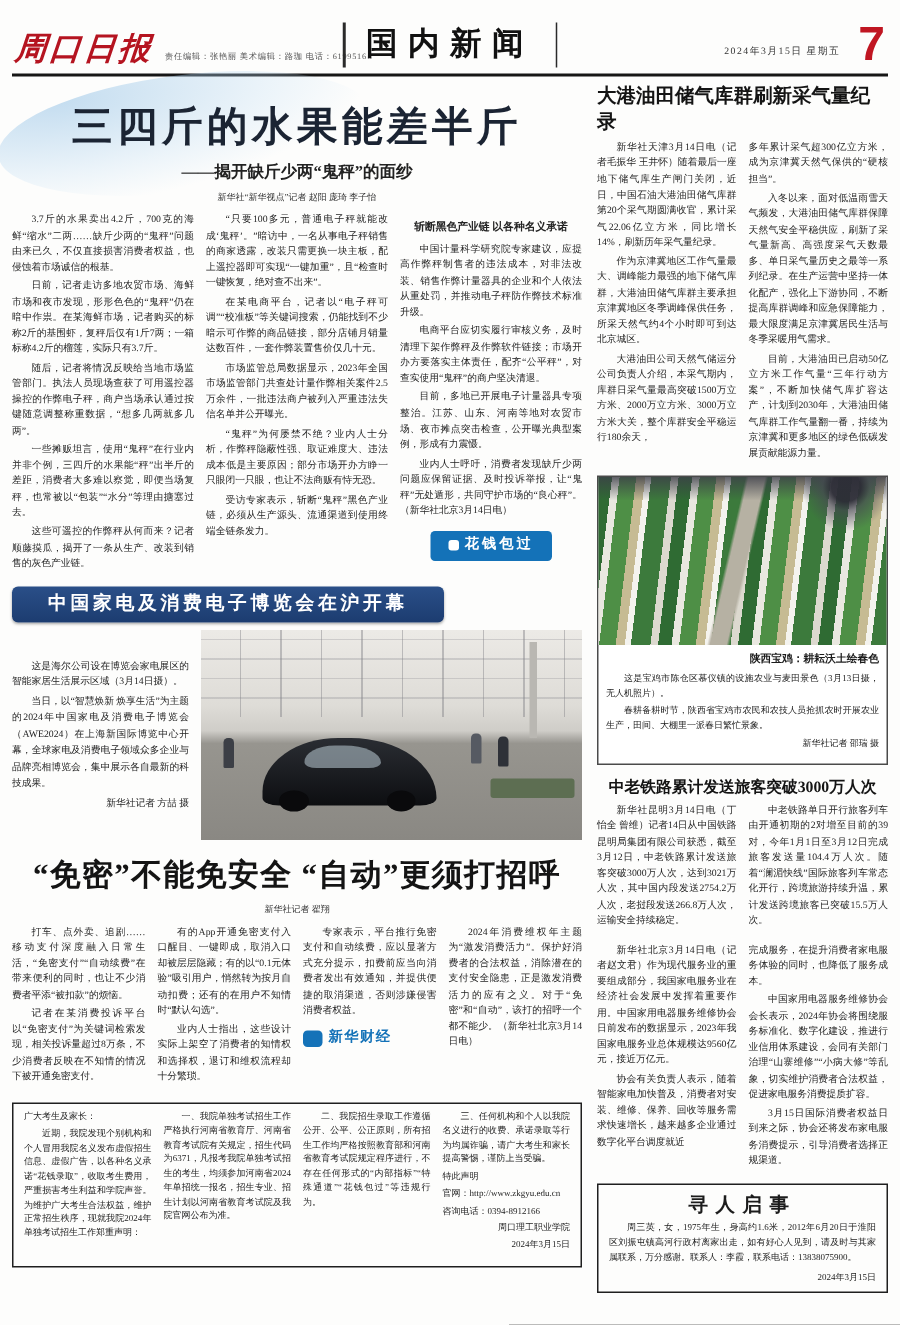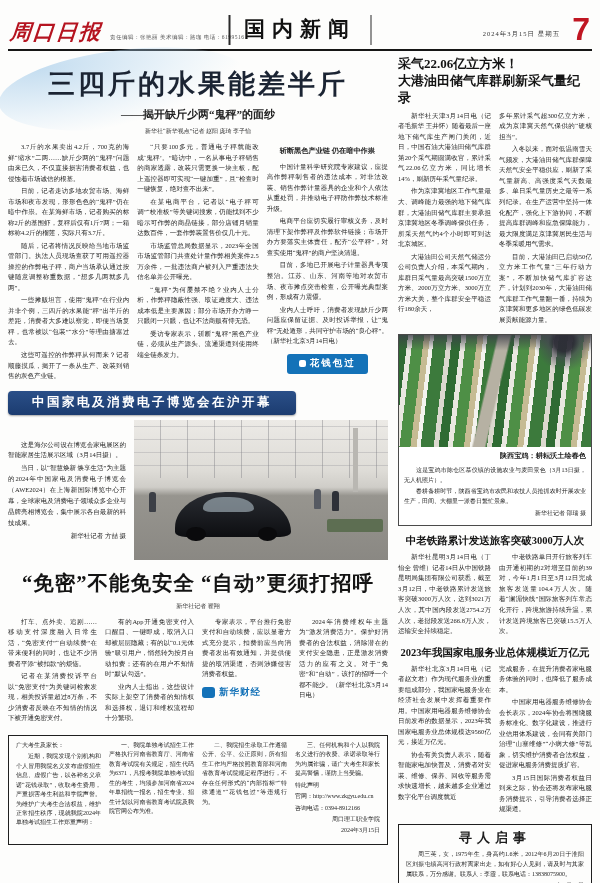--- a/index.html
+++ b/index.html
@@ -132,21 +132,21 @@
 
           <div class="ln p">“只要100多元，普通电子秤就能改成‘鬼秤’。”暗访中，一名从事电子秤销售的商家透露，改装只需更换一块主板，配上遥控器即可实现“一键加重”，且“检查时一键恢复，绝对查不出来”。</div>
               <div class="ln p">在某电商平台，记者以“电子秤可调”“校准板”等关键词搜索，仍能找到不少暗示可作弊的商品链接，部分店铺月销量达数百件，一套作弊装置售价仅几十元。</div>
               <div class="ln p">市场监管总局数据显示，2023年全国市场监管部门共查处计量作弊相关案件2.5万余件，一批违法商户被列入严重违法失信名单并公开曝光。</div>
               <div class="ln p">“鬼秤”为何屡禁不绝？业内人士分析，作弊秤隐蔽性强、取证难度大、违法成本低是主要原因；部分市场开办方睁一只眼闭一只眼，也让不法商贩有恃无恐。</div>
               <div class="ln p">受访专家表示，斩断“鬼秤”黑色产业链，必须从生产源头、流通渠道到使用终端全链条发力。</div>
             </div>
           <div class="col">
             <div>
 
-            <div class="ln h">斩断黑色产业链 仍在暗中作祟</div>
+            <div class="ln h">斩断黑色产业链 以各种名义承诺</div>
                 <div class="ln p">中国计量科学研究院专家建议，应提高作弊秤制售者的违法成本，对非法改装、销售作弊计量器具的企业和个人依法从重处罚，并推动电子秤防作弊技术标准升级。</div>
                 <div class="ln p">电商平台应切实履行审核义务，及时清理下架作弊秤及作弊软件链接；市场开办方要落实主体责任，配齐“公平秤”，对查实使用“鬼秤”的商户坚决清退。</div>
                 <div class="ln p">目前，多地已开展电子计量器具专项整治。江苏、山东、河南等地对农贸市场、夜市摊点突击检查，公开曝光典型案例，形成有力震慑。</div>
                 <div class="ln p">业内人士呼吁，消费者发现缺斤少两问题应保留证据、及时投诉举报，让“鬼秤”无处遁形，共同守护市场的“良心秤”。（新华社北京3月14日电）</div>
               </div>
             <div class="vp-badge">
               <span class="vp-dot"></span>
               <span>花钱包过</span>
             </div>
           </div>
@@ -235,21 +235,20 @@
             </div>
         </div>
       </div>
 
     </div>
 
     <div class="right">
 
       <div class="r-art">
         <div class="caiqi-h">
-          <div>采气22.06亿立方米！</div>
           <div>大港油田储气库群刷新采气量纪录</div>
         </div>
         <div class="cols">
           <div class="col">
 
           <div class="ln p">新华社天津3月14日电（记者毛振华 王井怀）随着最后一座地下储气库生产闸门关闭，近日，中国石油大港油田储气库群第20个采气期圆满收官，累计采气22.06亿立方米，同比增长14%，刷新历年采气量纪录。</div>
               <div class="ln p">作为京津冀地区工作气量最大、调峰能力最强的地下储气库群，大港油田储气库群主要承担京津冀地区冬季调峰保供任务，所采天然气约4个小时即可到达北京城区。</div>
               <div class="ln p">大港油田公司天然气储运分公司负责人介绍，本采气期内，库群日采气量最高突破1500万立方米、2000万立方米、3000万立方米大关，整个库群安全平稳运行180余天，</div>
             </div>
           <div class="col">
@@ -282,21 +281,20 @@
           <div class="ln p">新华社昆明3月14日电（丁怡全 曾维）记者14日从中国铁路昆明局集团有限公司获悉，截至3月12日，中老铁路累计发送旅客突破3000万人次，达到3021万人次，其中国内段发送2754.2万人次，老挝段发送266.8万人次，运输安全持续稳定。</div>
             </div>
           <div class="col">
 
           <div class="ln p">中老铁路单日开行旅客列车由开通初期的2对增至目前的39对，今年1月1日至3月12日完成旅客发送量104.4万人次。随着“澜湄快线”国际旅客列车常态化开行，跨境旅游持续升温，累计发送跨境旅客已突破15.5万人次。</div>
             </div>
         </div>
       </div>
 
       <div class="r-art">
-        <div class="r-h">2023年我国家电服务业总体规模近万亿元</div>
         <div class="cols">
           <div class="col">
 
           <div class="ln p">新华社北京3月14日电（记者赵文君）作为现代服务业的重要组成部分，我国家电服务业在经济社会发展中发挥着重要作用。中国家用电器服务维修协会日前发布的数据显示，2023年我国家电服务业总体规模达9560亿元，接近万亿元。</div>
               <div class="ln p">协会有关负责人表示，随着智能家电加快普及，消费者对安装、维修、保养、回收等服务需求快速增长，越来越多企业通过数字化平台调度就近</div>
             </div>
           <div class="col">
 
           <div class="ln n">完成服务，在提升消费者家电服务体验的同时，也降低了服务成本。</div>
               <div class="ln p">中国家用电器服务维修协会会长表示，2024年协会将围绕服务标准化、数字化建设，推进行业信用体系建设，会同有关部门治理“山寨维修”“小病大修”等乱象，切实维护消费者合法权益，促进家电服务消费提质扩容。</div>

